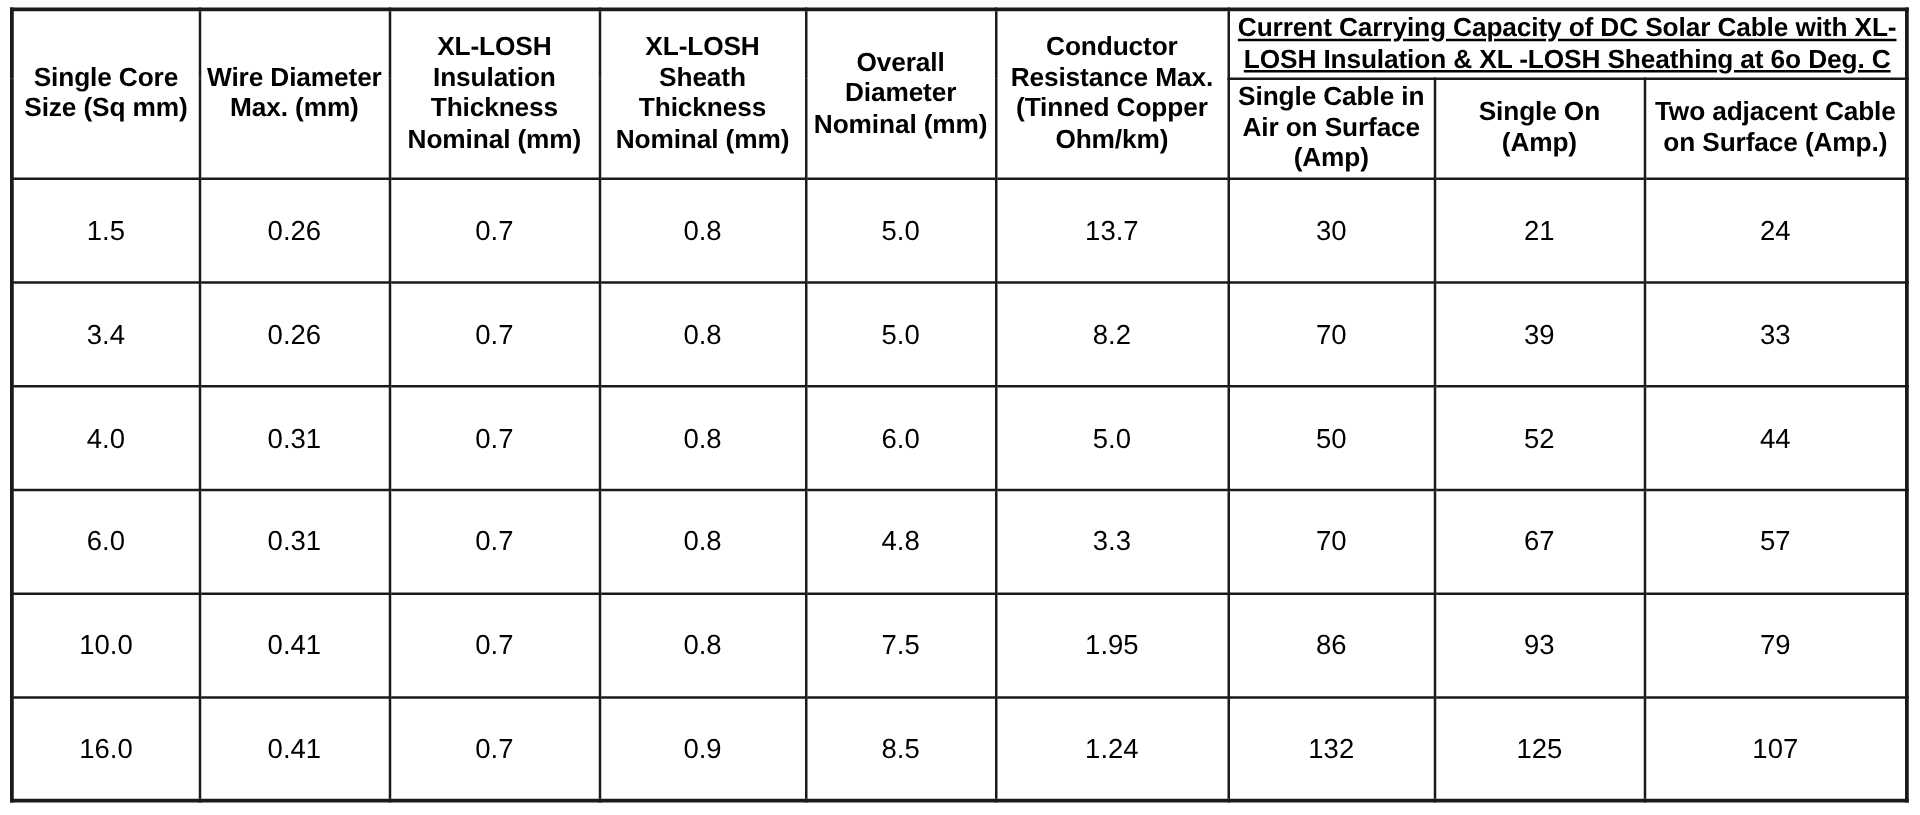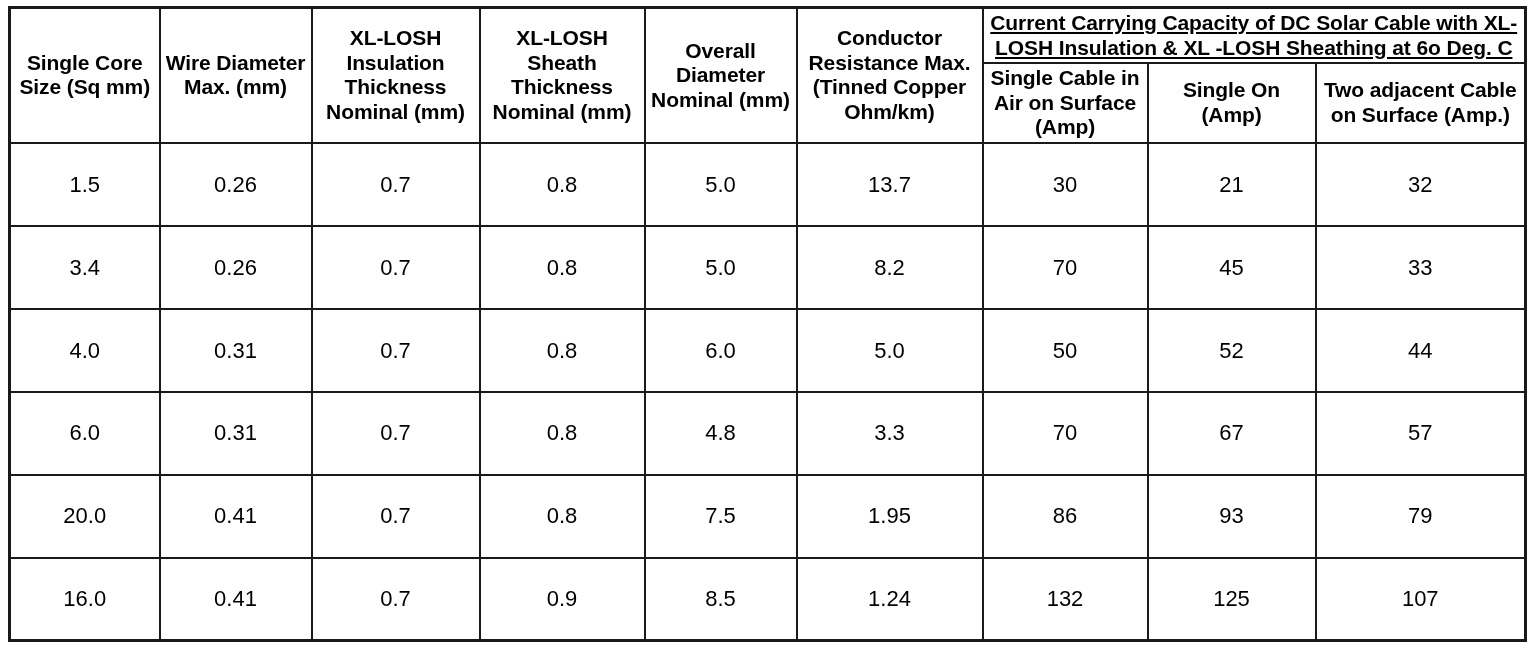--- a/index.html
+++ b/index.html
@@ -100,31 +100,31 @@
     <tbody>
       <tr>
         <td>1.5</td>
         <td>0.26</td>
         <td>0.7</td>
         <td>0.8</td>
         <td>5.0</td>
         <td>13.7</td>
         <td>30</td>
         <td>21</td>
-        <td>32</td>
+        <td>24</td>
       </tr>
       <tr>
         <td>3.4</td>
         <td>0.26</td>
         <td>0.7</td>
         <td>0.8</td>
         <td>5.0</td>
         <td>8.2</td>
         <td>70</td>
-        <td>45</td>
+        <td>39</td>
         <td>33</td>
       </tr>
       <tr>
         <td>4.0</td>
         <td>0.31</td>
         <td>0.7</td>
         <td>0.8</td>
         <td>6.0</td>
         <td>5.0</td>
         <td>50</td>
@@ -136,21 +136,21 @@
         <td>0.31</td>
         <td>0.7</td>
         <td>0.8</td>
         <td>4.8</td>
         <td>3.3</td>
         <td>70</td>
         <td>67</td>
         <td>57</td>
       </tr>
       <tr>
-        <td>20.0</td>
+        <td>10.0</td>
         <td>0.41</td>
         <td>0.7</td>
         <td>0.8</td>
         <td>7.5</td>
         <td>1.95</td>
         <td>86</td>
         <td>93</td>
         <td>79</td>
       </tr>
       <tr>

